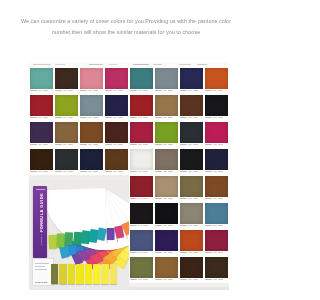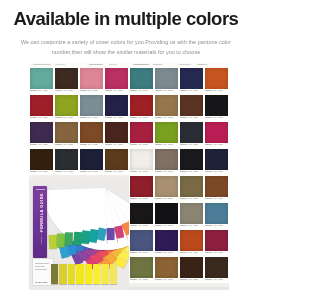--- a/index.html
+++ b/index.html
@@ -126,21 +126,20 @@
   .board-bottom-edge{
     position:absolute;left:0;bottom:0;width:100%;height:3px;background:#e7e6e4;
   }
 </style>
 </head>
 <body>
 
 <div class="page">
 
   <div class="header">
-    <h1 class="title">Available in multiple colors</h1>
     <p class="subtitle">We can customize a variety of cover colors for you.Providing us with the pantone color number,then will show the similar materials for you to choose</p>
   </div>
 
   <div class="board">
     <div class="board-topbar">
         <span class="tb-tick" style="left: 4px; width: 18px; background: rgb(207, 206, 204);"></span>
         <span class="tb-tick" style="left: 26px; width: 10px; background: rgb(217, 216, 214);"></span>
         <span class="tb-tick" style="left: 60px; width: 14px; background: rgb(198, 197, 195);"></span>
         <span class="tb-tick" style="left: 80px; width: 8px; background: rgb(217, 216, 214);"></span>
         <span class="tb-tick" style="left: 104px; width: 16px; background: rgb(192, 191, 189);"></span>

